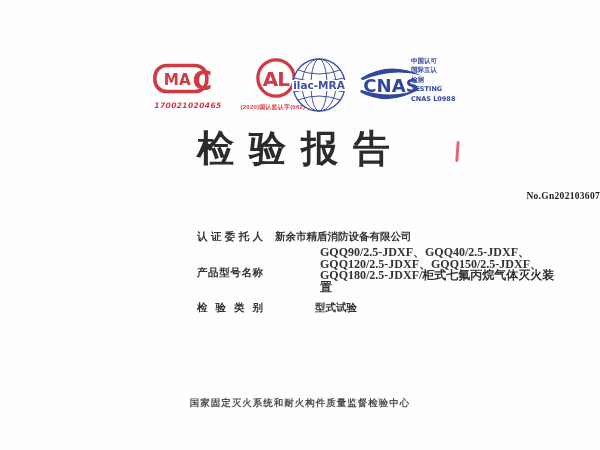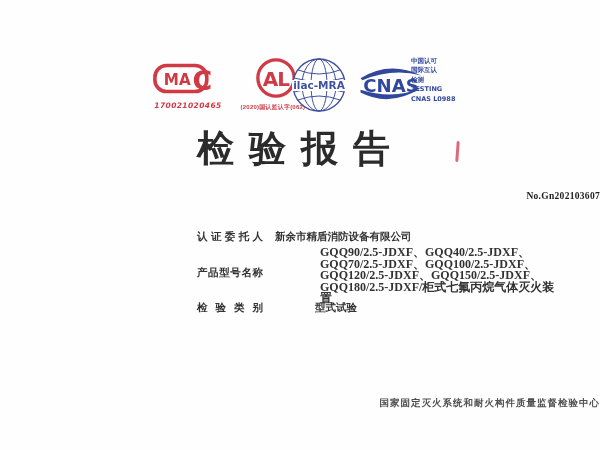--- a/index.html
+++ b/index.html
@@ -46,21 +46,21 @@
   
   .field-label {
     left:197px; width:66px; font-size:10.5px; font-weight:600; color:#323232;
   }
   .justify-chars { display:flex; justify-content:space-between; }
   .field-value { left:275px; font-size:10.5px; font-weight:600; color:#323232; white-space:nowrap; }
   .model-lines { left:275px; top:247px; font-size:12px; font-weight:600;
                  line-height:11.6px; color:#323232; white-space:nowrap;margin-left:45px; }
 
   .footer {
-    left:0; right:0; top:397px; text-align:right;
+    left:0; right:0; top:397px; text-align:center;
     font-size:9.5px; font-weight:600; color:#4e4e4e; letter-spacing:1px;
   }
 </style>
 </head>
 <body>
 
 <div class="page">
 
   <div class="abs logo-block cma-block">
     <svg width="72" height="34" viewBox="0 0 80 38">
@@ -127,21 +127,20 @@
   <div class="abs field-label justify-chars" style="top:266px;">
       <span>产</span>
       <span>品</span>
       <span>型</span>
       <span>号</span>
       <span>名</span>
       <span>称</span>
     </div>
   <div class="abs model-lines">
     <div>GQQ90/2.5-JDXF、GQQ40/2.5-JDXF、</div>
-    <div>GQQ70/2.5-JDXF、GQQ100/2.5-JDXF、</div>
     <div>GQQ120/2.5-JDXF、GQQ150/2.5-JDXF、</div>
     <div>GQQ180/2.5-JDXF/柜式七氟丙烷气体灭火装</div>
     <div>置</div>
   </div>
 
   <div class="abs field-label justify-chars" style="top:301px;">
       <span>检</span>
       <span>验</span>
       <span>类</span>
       <span>别</span>

